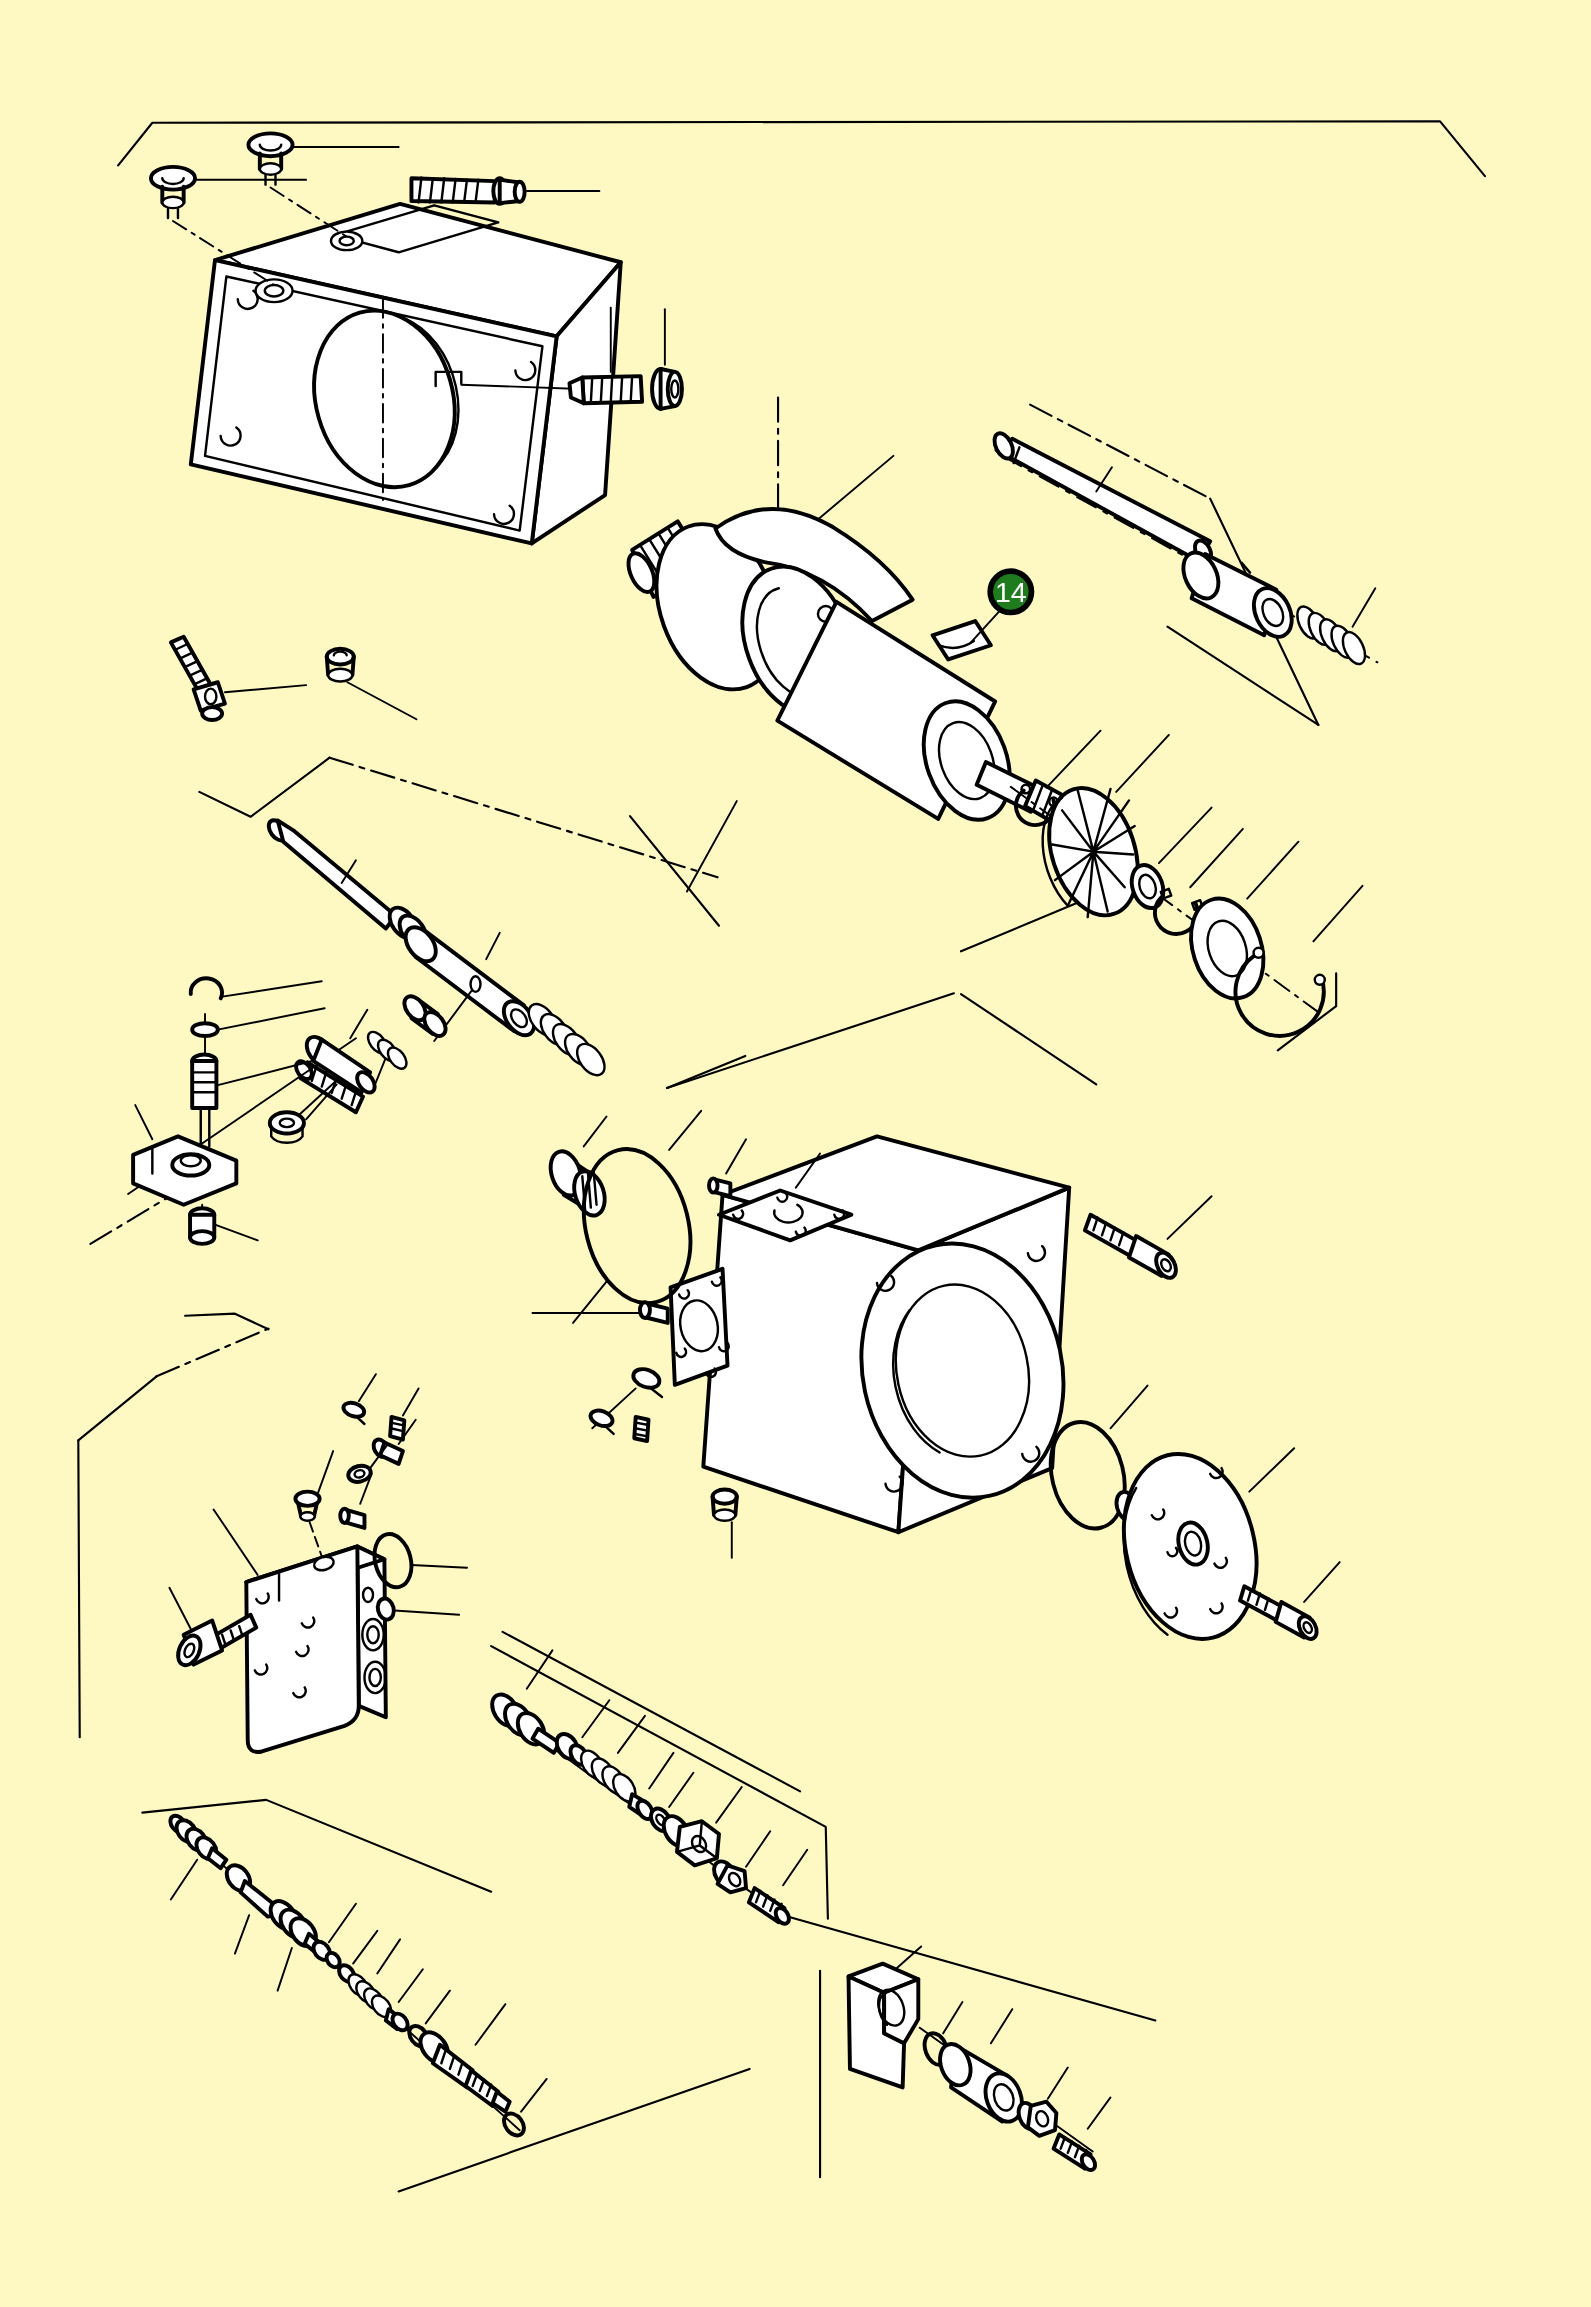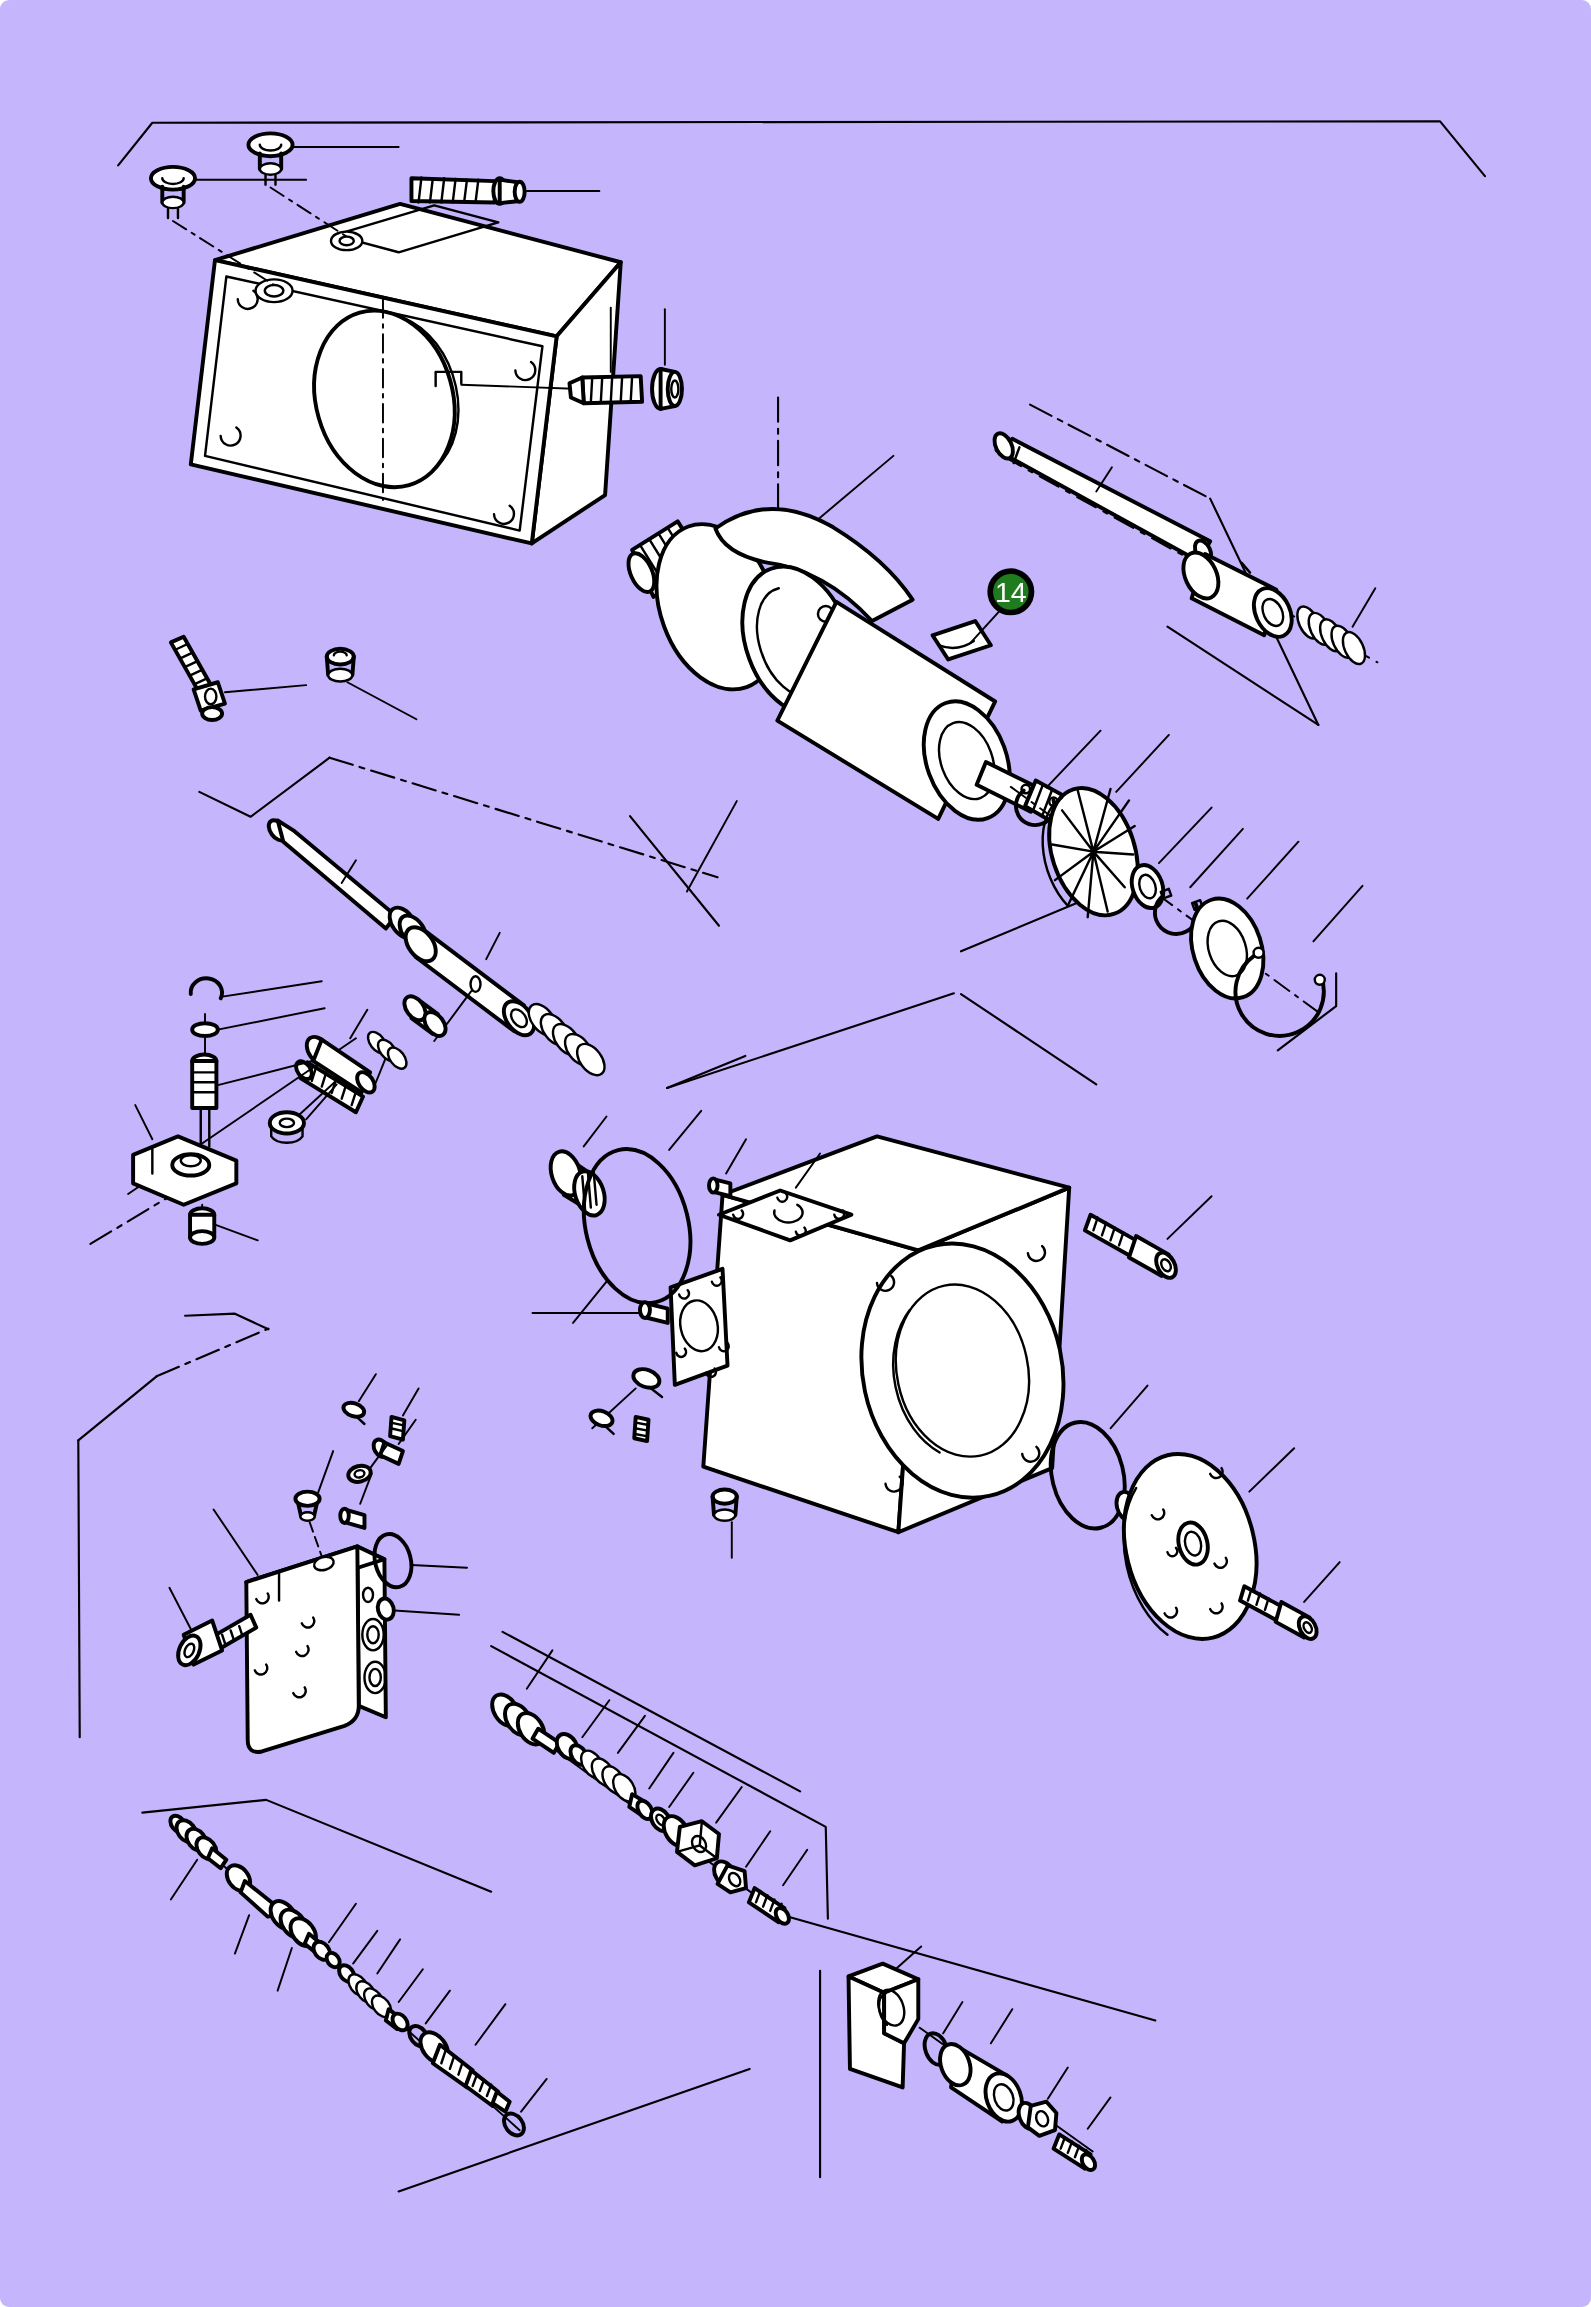--- a/index.html
+++ b/index.html
@@ -1,18 +1,18 @@
 <!DOCTYPE html>
 <html style="--ln: #000000;font-size:11.4px"><head>
 <meta charset="utf-8">
 <style>
   :root { --ln:#000000; }
   html,body{margin:0;padding:0;background:#ffffff;}
-  .page{position:relative;width:1591px;height:2307px;background:#c4b5fd;overflow:hidden;
-        font-family:"Liberation Sans", sans-serif;border-radius:9px;}
+  .page{position:relative;width:1591px;height:2307px;background:#fef9c3;overflow:hidden;
+        font-family:"Liberation Sans", sans-serif;}
   svg{display:block}
   
   .o{fill:#ffffff;stroke:var(--ln);stroke-width:5.5;stroke-linejoin:round;stroke-linecap:round;}
   
   .l{fill:none;stroke:var(--ln);stroke-width:5.5;stroke-linejoin:round;stroke-linecap:round;}
   
   .m{fill:none;stroke:var(--ln);stroke-width:3.4;stroke-linejoin:round;stroke-linecap:round;}
   .mw{fill:#ffffff;stroke:var(--ln);stroke-width:3.4;stroke-linejoin:round;stroke-linecap:round;}
   
   .t{fill:none;stroke:var(--ln);stroke-width:2.7;stroke-linecap:round;}

